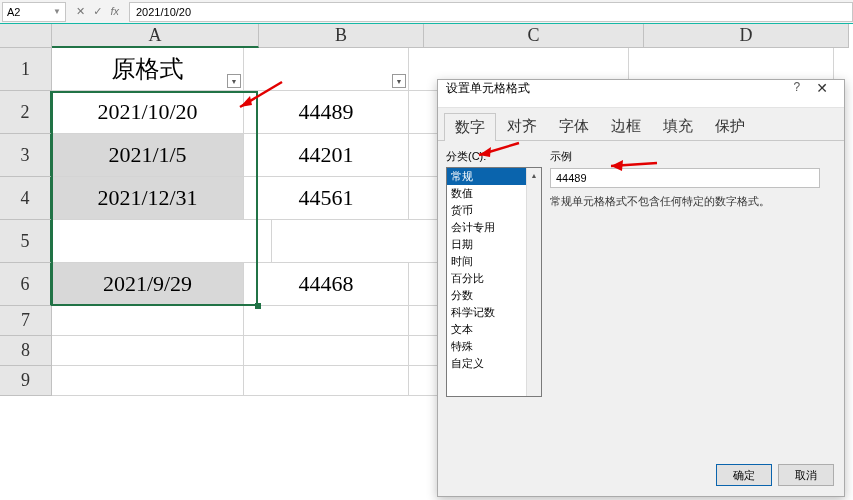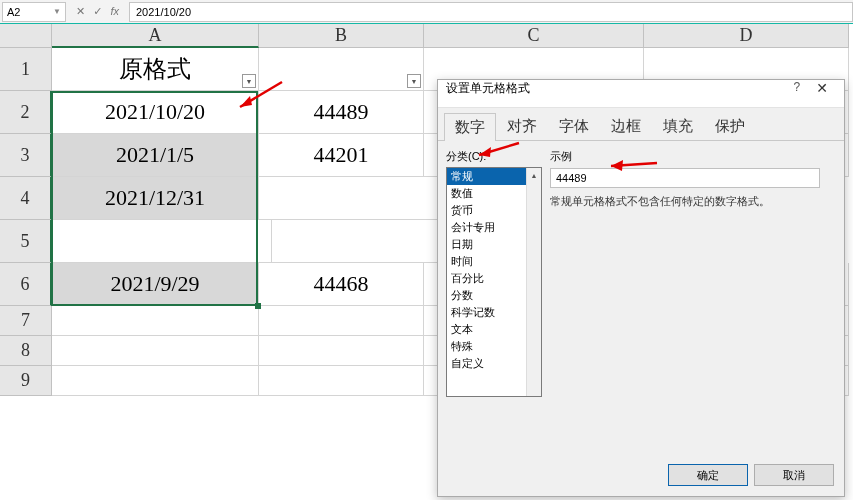--- a/index.html
+++ b/index.html
@@ -25,21 +25,21 @@
 
     .rowhdrs { position: absolute; left: 0; top: 24px; width: 52px; }
     .rh { height: 43px; background: #e6e6e6; border-right: 1px solid #c1c1c1; border-bottom: 1px solid #c1c1c1; display: flex; align-items: center; justify-content: center; font-size: 18px; color: #333; font-family: "Times New Roman", serif; }
     .rh.sel { border-right: 2px solid #217346; }
     .rhx { height: 30px; }
 
     .cells { position: absolute; left: 52px; top: 24px; }
     .row { display: flex; height: 43px; }
     .rowx { height: 30px; }
     .cell { border-right: 1px solid #d4d4d4; border-bottom: 1px solid #d4d4d4; display: flex; align-items: center; justify-content: center; font-size: 22px; font-family: "Times New Roman", SimSun, serif; color: #000; position: relative; }
-    .c0 { width: 207px; }
+    .c0 { width: 192px; }
     .c1 { width: 165px; }
     .c2 { width: 220px; }
     .c3 { width: 205px; }
     .hdrcell { font-size: 24px; font-family: SimSun, serif; }
     .hdrcell .fbtn { position: absolute; right: 2px; bottom: 2px; width: 14px; height: 14px; border: 1px solid #999; background: #fff; display: flex; align-items: center; justify-content: center; font-size: 7px; color: #555; }
     .selrange { position: absolute; border: 2px solid #217346; pointer-events: none; }
     .selA { background: #d8d8d8; }
     .handle { position: absolute; width: 6px; height: 6px; background: #217346; }
     .ch.sel { border-bottom: 2px solid #217346; }
 
@@ -58,21 +58,21 @@
     .catlist { border: 1px solid #7a7a7a; background: #fff; height: 230px; font-size: 11px; overflow: hidden; position: relative; }
     .catitem { padding: 1px 4px; }
     .catitem.sel { background: #0a64ad; color: #fff; }
     .scroll { position: absolute; right: 0; top: 0; width: 15px; height: 100%; background: #f0f0f0; border-left: 1px solid #ddd; }
     .sbbtn { height: 15px; display: flex; align-items: center; justify-content: center; font-size: 7px; color: #555; }
     .rcol { flex: 1; font-size: 11px; }
     .ex { margin-bottom: 4px; }
     .exbox { border: 1px solid #c0c0c0; background: #fff; padding: 3px 5px; width: 270px; height: 20px; margin-bottom: 6px; }
     .hint { font-size: 11px; color: #333; }
     .dbtns { position: absolute; right: 10px; bottom: 10px; display: flex; gap: 6px; }
-    .btn { width: 80px; height: 22px; border: 1px solid #adadad; background: #e1e1e1; font-size: 11px; display: flex; align-items: center; justify-content: center; }
+    .btn { width: 56px; height: 22px; border: 1px solid #adadad; background: #e1e1e1; font-size: 11px; display: flex; align-items: center; justify-content: center; }
     .btn.primary { border: 1.5px solid #0a64ad; }
 
     
     .arrow { position: absolute; pointer-events: none; }
   </style>
 </head>
 <body>
 
 <div class="fbar">
   <div class="namebox">
@@ -130,20 +130,21 @@
       <div class="cell c3"></div>
     </div>
     <div class="row">
       <div class="cell c0 selA">2021/1/5</div>
       <div class="cell c1">44201</div>
       <div class="cell c2"></div>
       <div class="cell c3"></div>
     </div>
     <div class="row">
       <div class="cell c0 selA">2021/12/31</div>
+      <div class="cell c1">44561</div>
       <div class="cell c2"></div>
       <div class="cell c3"></div>
     </div>
     <div class="row">
       <div class="cell c2"></div>
       <div class="cell c3"></div>
     </div>
     <div class="row">
       <div class="cell c0 selA">2021/9/29</div>
       <div class="cell c1">44468</div>

